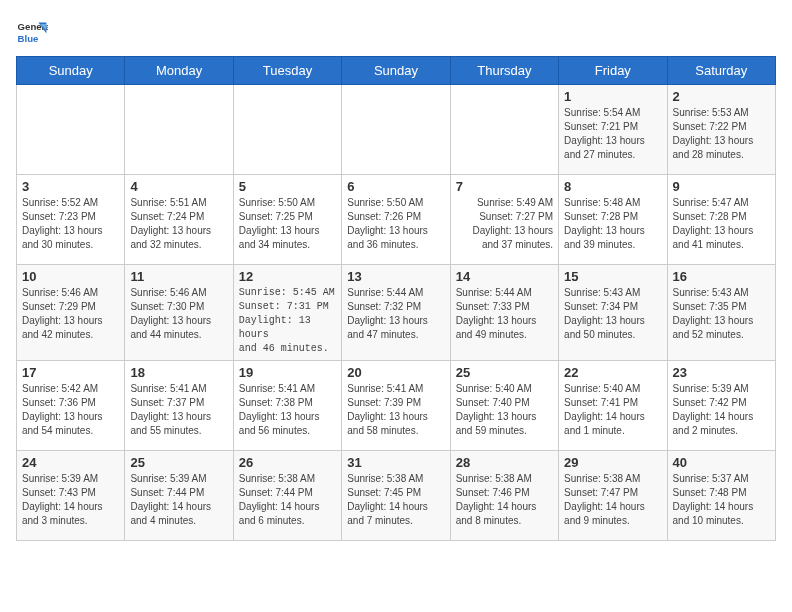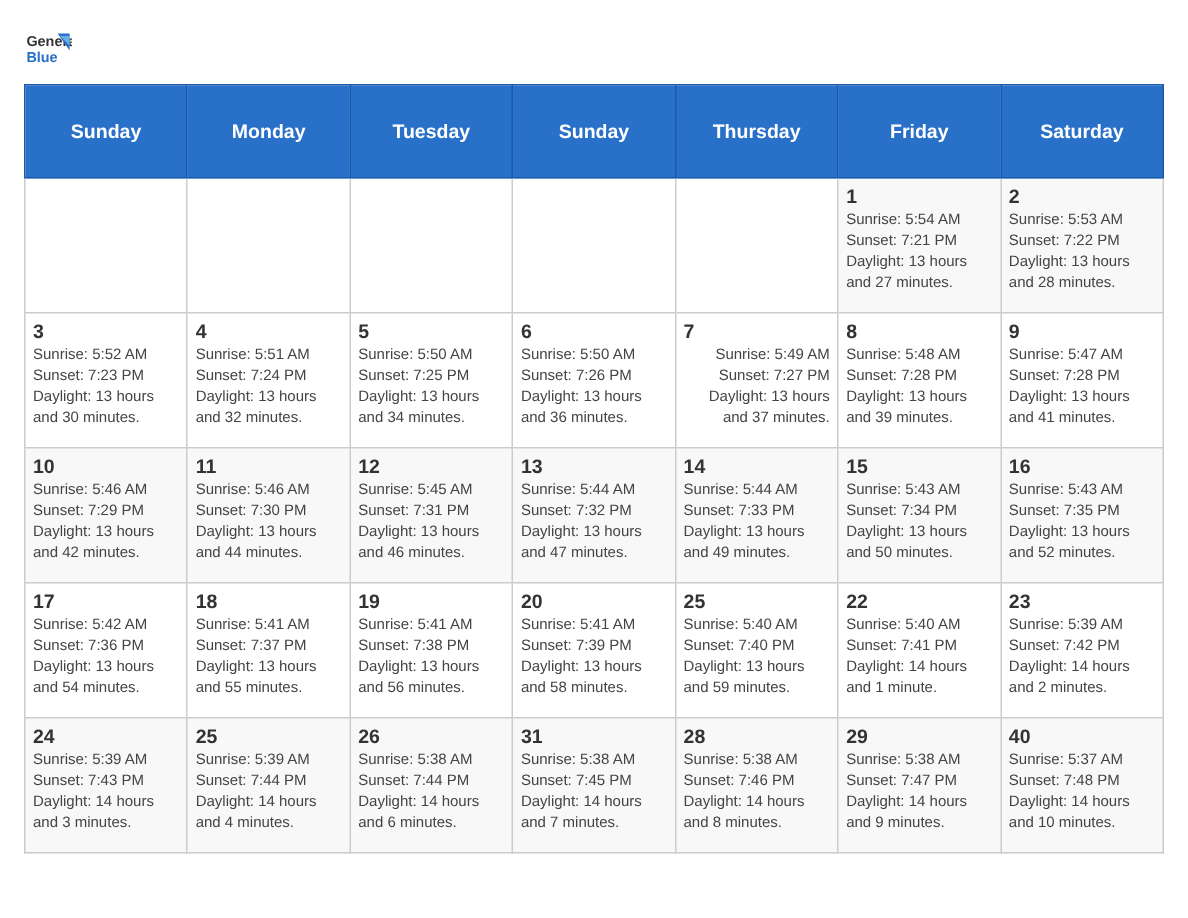--- a/index.html
+++ b/index.html
@@ -39,23 +39,23 @@
     }
     .calendar-table {
       width: 100%;
       border-collapse: collapse;
       table-layout: fixed;
     }
     .calendar-table thead tr th {
       background-color: #2970c8;
       color: #fff;
       text-align: center;
-      padding: 23px 4px;
+      padding: 6px 4px;
       font-size: 13px;
-      font-weight: bold;
+      font-weight: normal;
       border: 1px solid #1a5aad;
     }
     .calendar-table tbody tr td {
       vertical-align: top;
       border: 1px solid #ccc;
       padding: 4px 5px;
       font-size: 10.5px;
       color: #333;
       background: #fff;
       height: 90px;
@@ -190,21 +190,21 @@
         </td>
         <td>
           <div class="day-number">11</div>
           <div class="day-info" style="white-space: pre-line;">Sunrise: 5:46 AM
 Sunset: 7:30 PM
 Daylight: 13 hours
 and 44 minutes.</div>
         </td>
         <td>
           <div class="day-number">12</div>
-          <div class="day-info" style="white-space: pre-line;">Sunrise: 5:45 AM
+          <div class="day-info" style="white-space: pre-line; font-family: Liberation Mono, monospace;">Sunrise: 5:45 AM
 Sunset: 7:31 PM
 Daylight: 13 hours
 and 46 minutes.</div>
         </td>
         <td>
           <div class="day-number">13</div>
           <div class="day-info" style="white-space: pre-line;">Sunrise: 5:44 AM
 Sunset: 7:32 PM
 Daylight: 13 hours
 and 47 minutes.</div>

